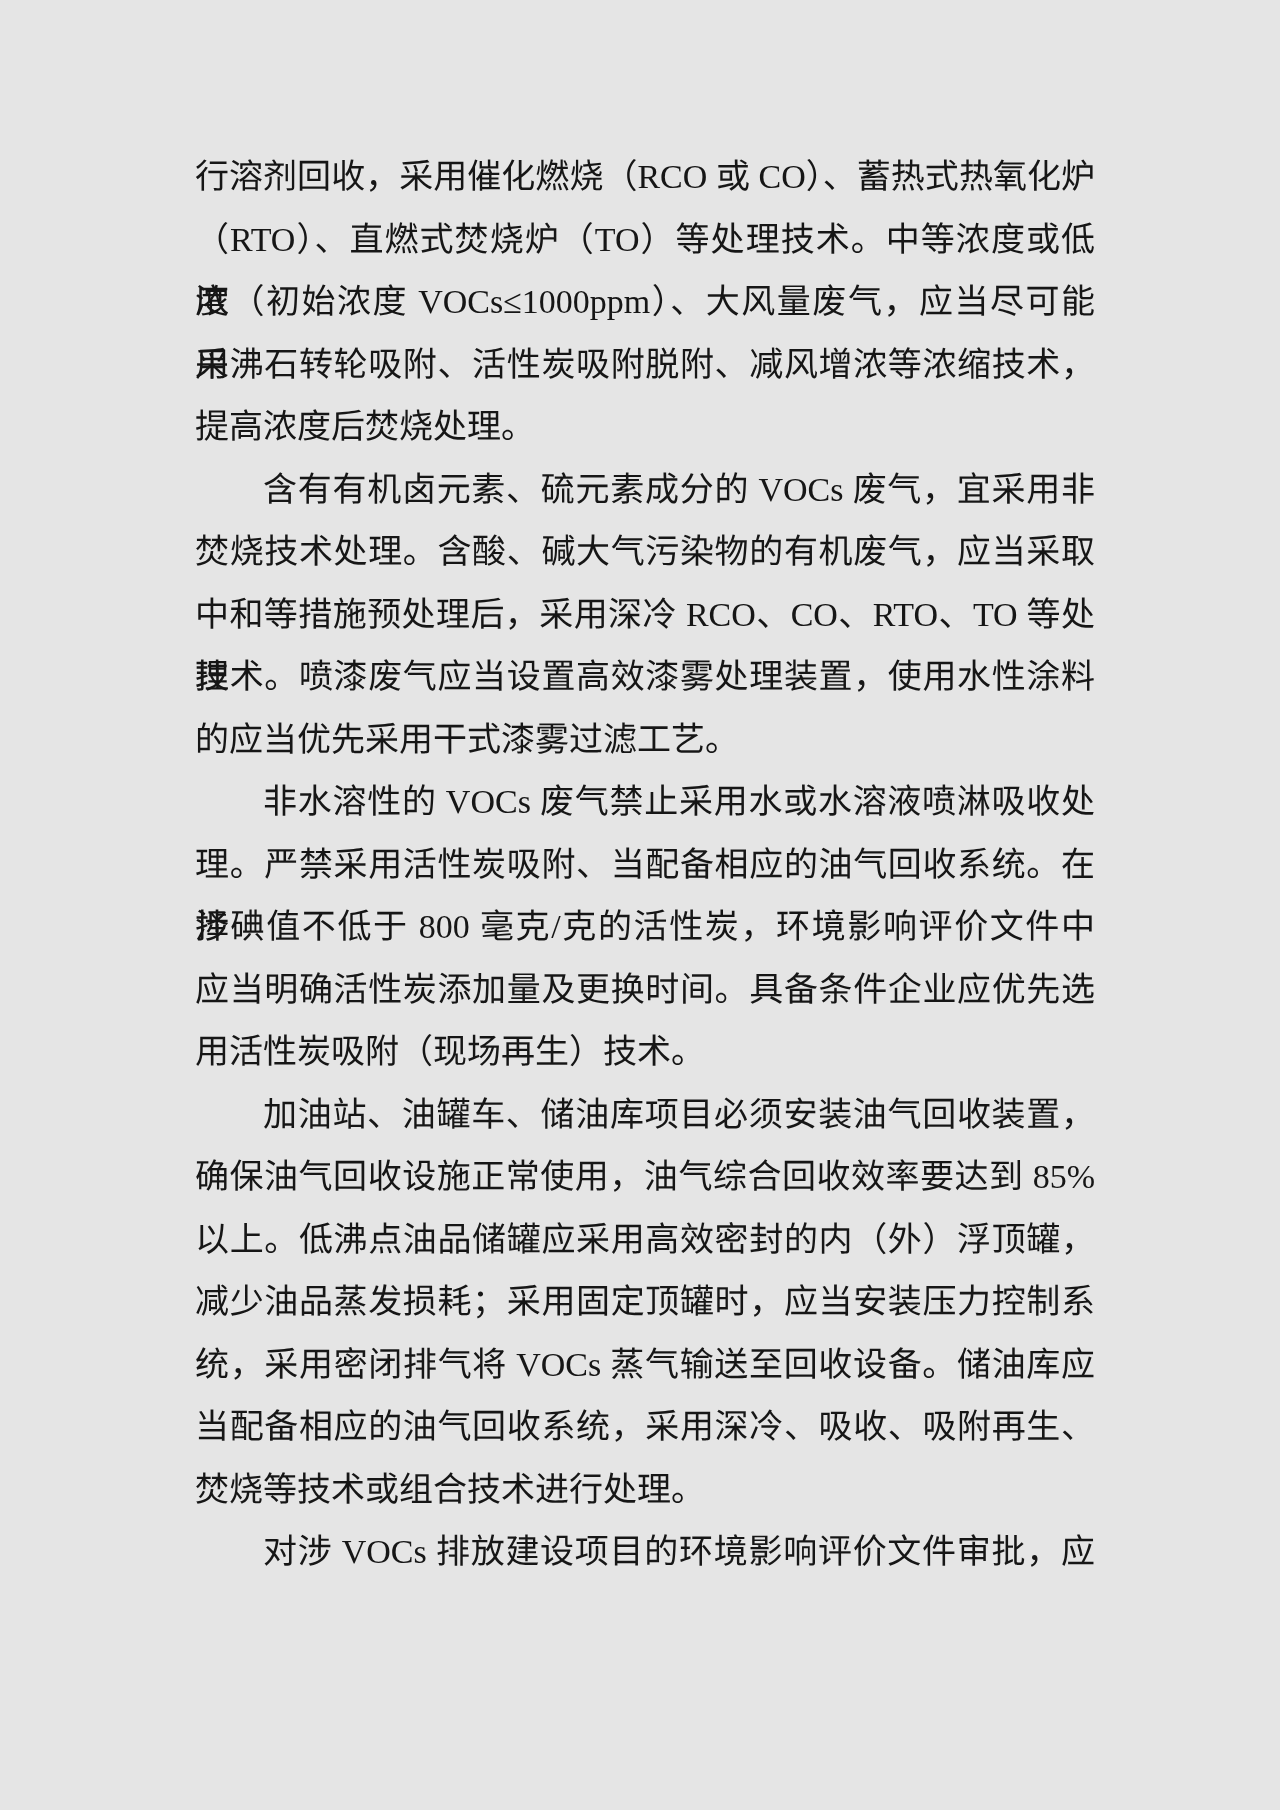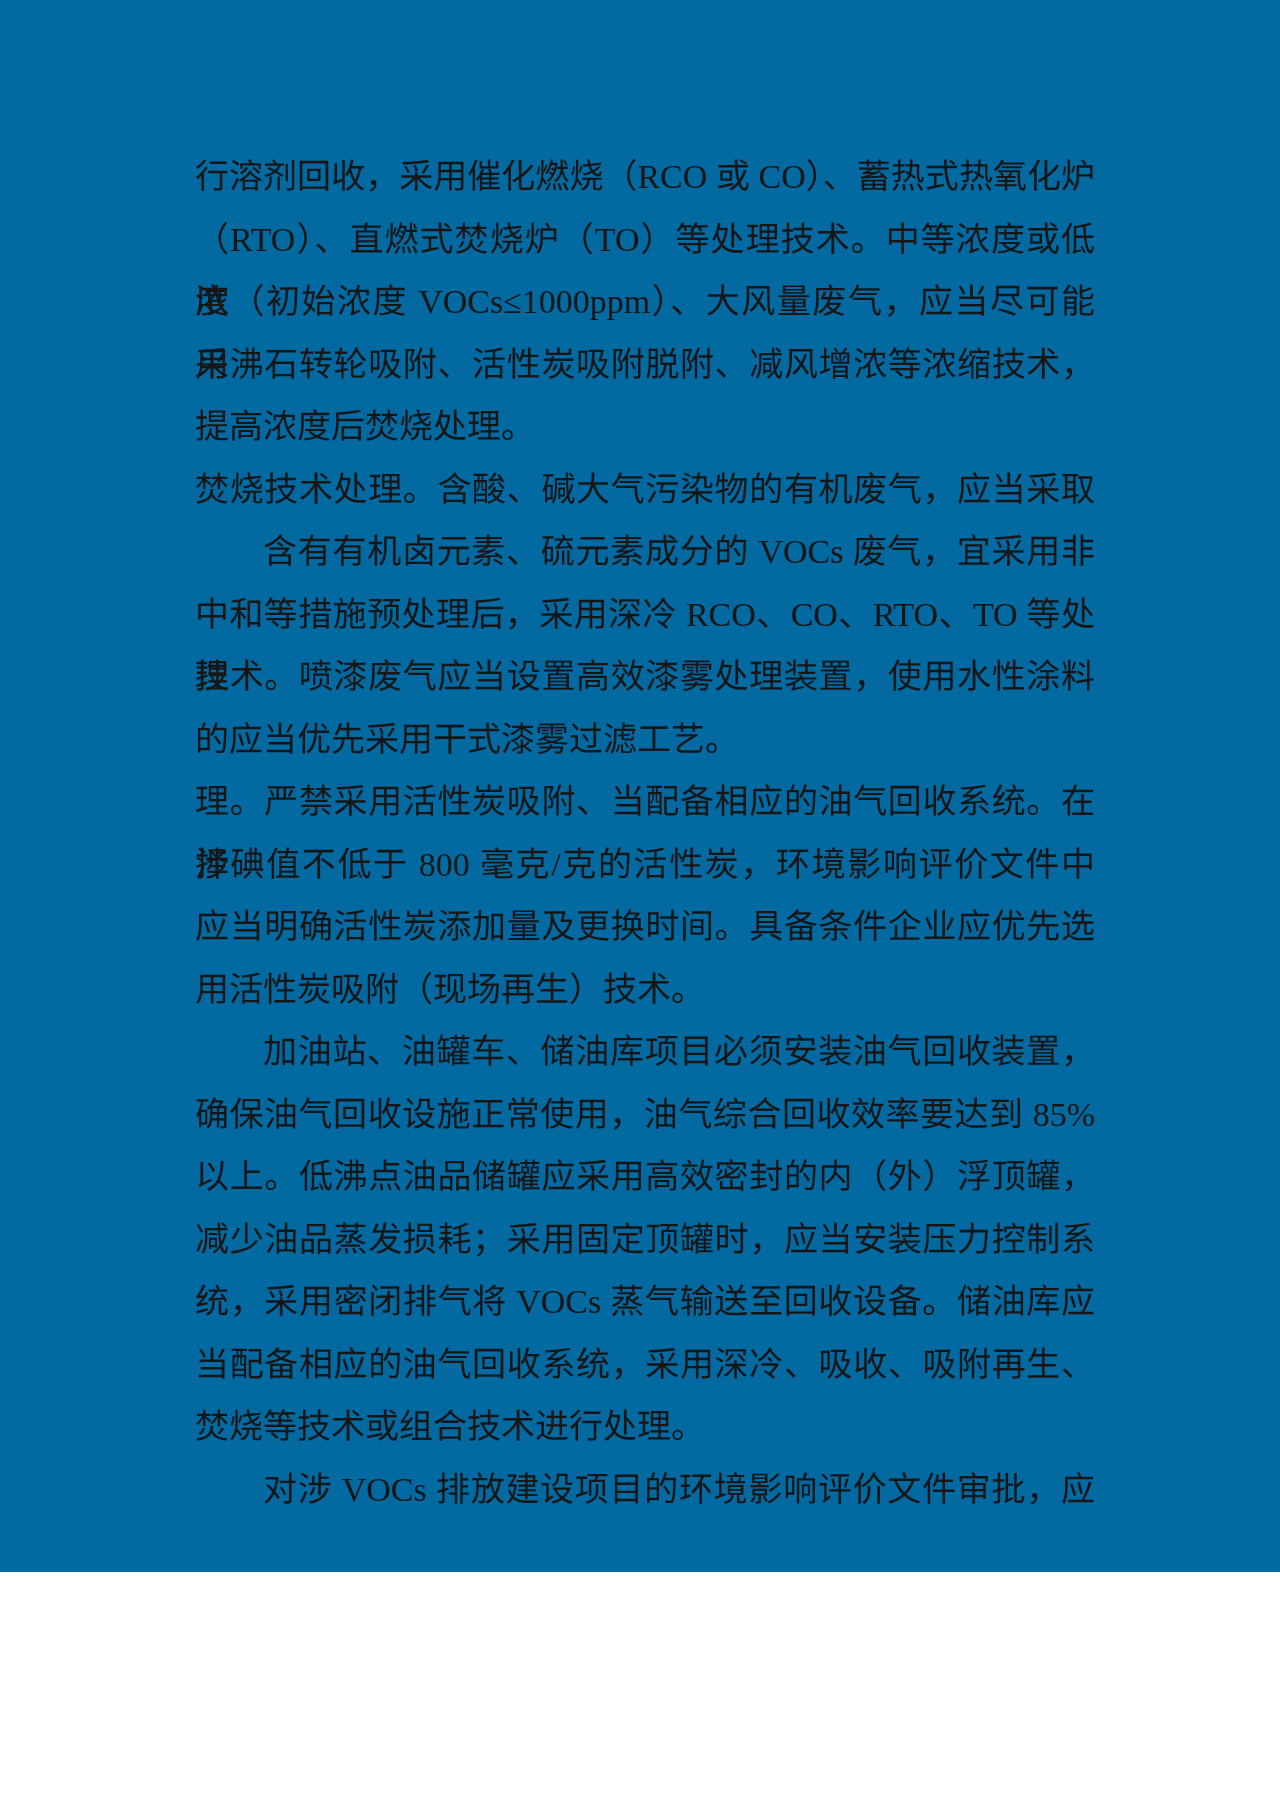--- a/index.html
+++ b/index.html
@@ -4,22 +4,22 @@
 <title>Document Page</title>
 <style>
   html, body {
     margin: 0;
     padding: 0;
     background: #ffffff;
   }
   .page {
     position: relative;
     width: 1280px;
-    height: 1572px;
-    background: #0369a1;
+    height: 1810px;
+    background: #e5e5e5;
     overflow: hidden;
   }
   .text-block {
     position: absolute;
     left: 195px;
     top: 146px;
     width: 900px;
   }
   .line {
     height: 62.5px;
@@ -43,25 +43,26 @@
 </head>
 <body>
 
 <div class="page">
   <div class="text-block" id="doc-text">
       <div class="line">行溶剂回收，采用催化燃烧（RCO 或 CO）、蓄热式热氧化炉</div>
       <div class="line">（RTO）、直燃式焚烧炉（TO）等处理技术。中等浓度或低浓</div>
       <div class="line">度（初始浓度 VOCs≤1000ppm）、大风量废气，应当尽可能采</div>
       <div class="line">用沸石转轮吸附、活性炭吸附脱附、减风增浓等浓缩技术，</div>
       <div class="line no-justify">提高浓度后焚烧处理。</div>
+      <div class="line indent">含有有机卤元素、硫元素成分的 VOCs 废气，宜采用非</div>
       <div class="line">焚烧技术处理。含酸、碱大气污染物的有机废气，应当采取</div>
-      <div class="line indent">含有有机卤元素、硫元素成分的 VOCs 废气，宜采用非</div>
       <div class="line">中和等措施预处理后，采用深冷 RCO、CO、RTO、TO 等处理</div>
       <div class="line">技术。喷漆废气应当设置高效漆雾处理装置，使用水性涂料</div>
       <div class="line no-justify">的应当优先采用干式漆雾过滤工艺。</div>
+      <div class="line indent">非水溶性的 VOCs 废气禁止采用水或水溶液喷淋吸收处</div>
       <div class="line">理。严禁采用活性炭吸附、当配备相应的油气回收系统。在涉</div>
       <div class="line">择碘值不低于 800 毫克/克的活性炭，环境影响评价文件中</div>
       <div class="line">应当明确活性炭添加量及更换时间。具备条件企业应优先选</div>
       <div class="line no-justify">用活性炭吸附（现场再生）技术。</div>
       <div class="line indent">加油站、油罐车、储油库项目必须安装油气回收装置，</div>
       <div class="line">确保油气回收设施正常使用，油气综合回收效率要达到 85%</div>
       <div class="line">以上。低沸点油品储罐应采用高效密封的内（外）浮顶罐，</div>
       <div class="line">减少油品蒸发损耗；采用固定顶罐时，应当安装压力控制系</div>
       <div class="line">统，采用密闭排气将 VOCs 蒸气输送至回收设备。储油库应</div>
       <div class="line">当配备相应的油气回收系统，采用深冷、吸收、吸附再生、</div>

